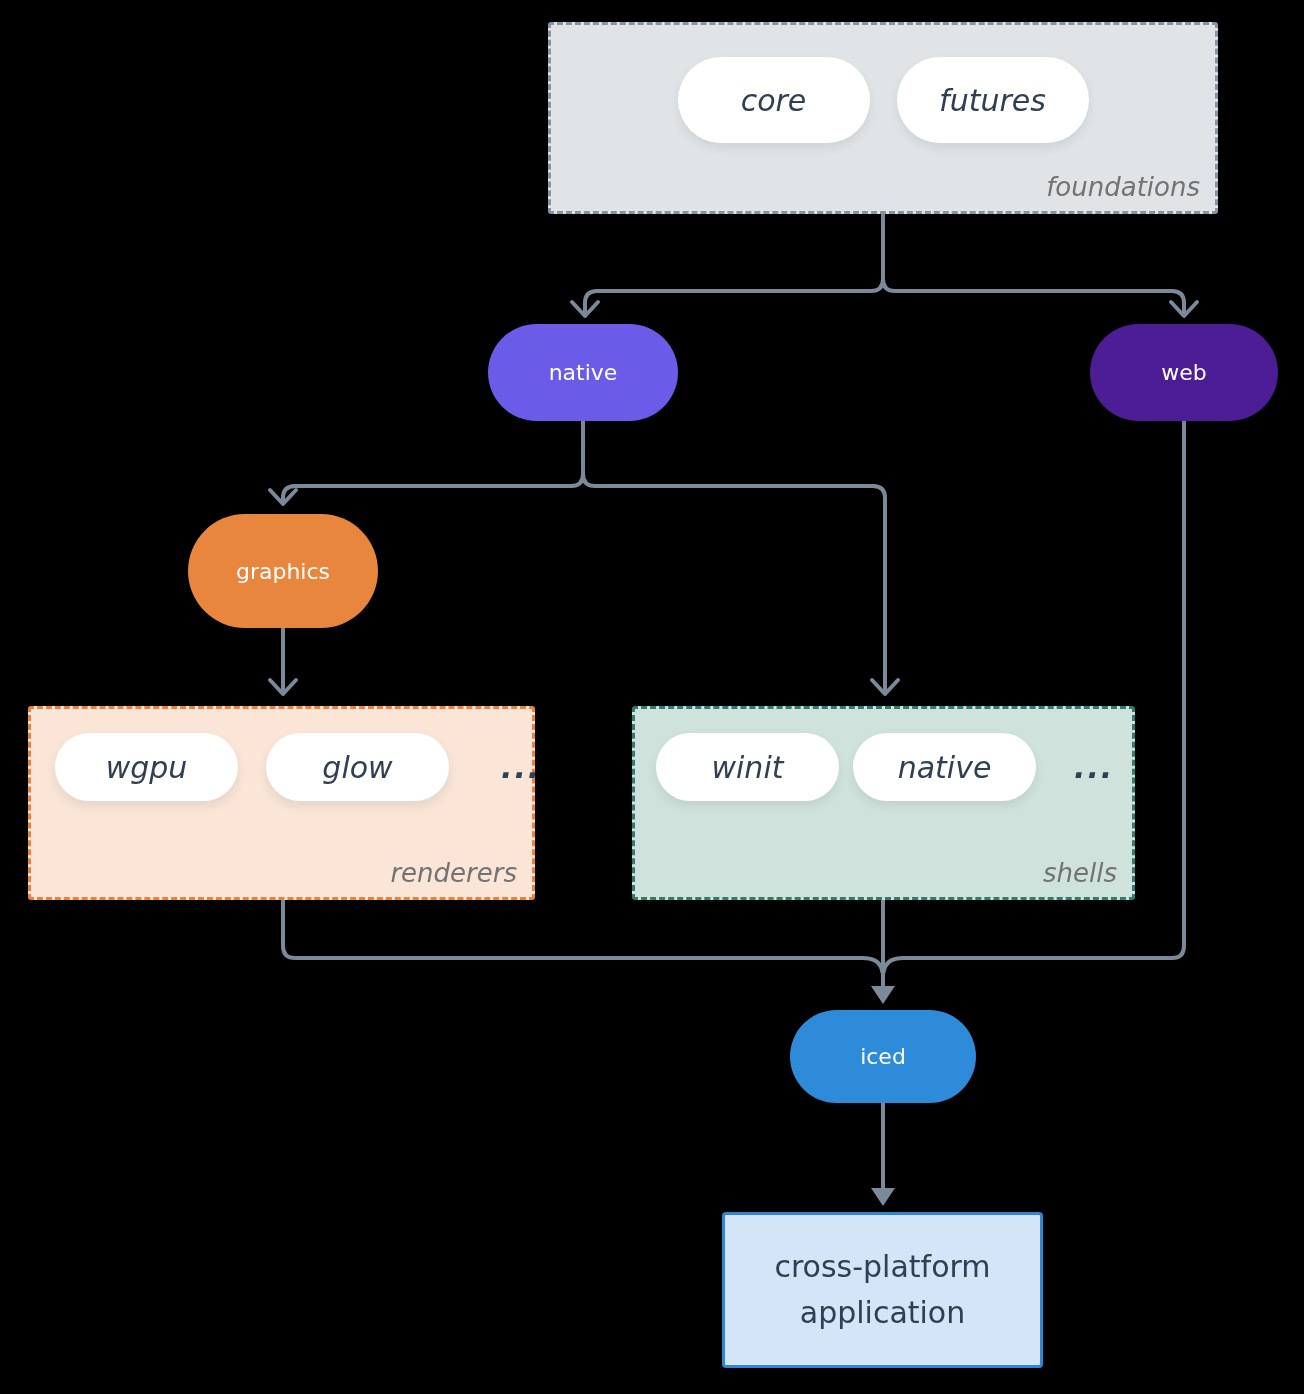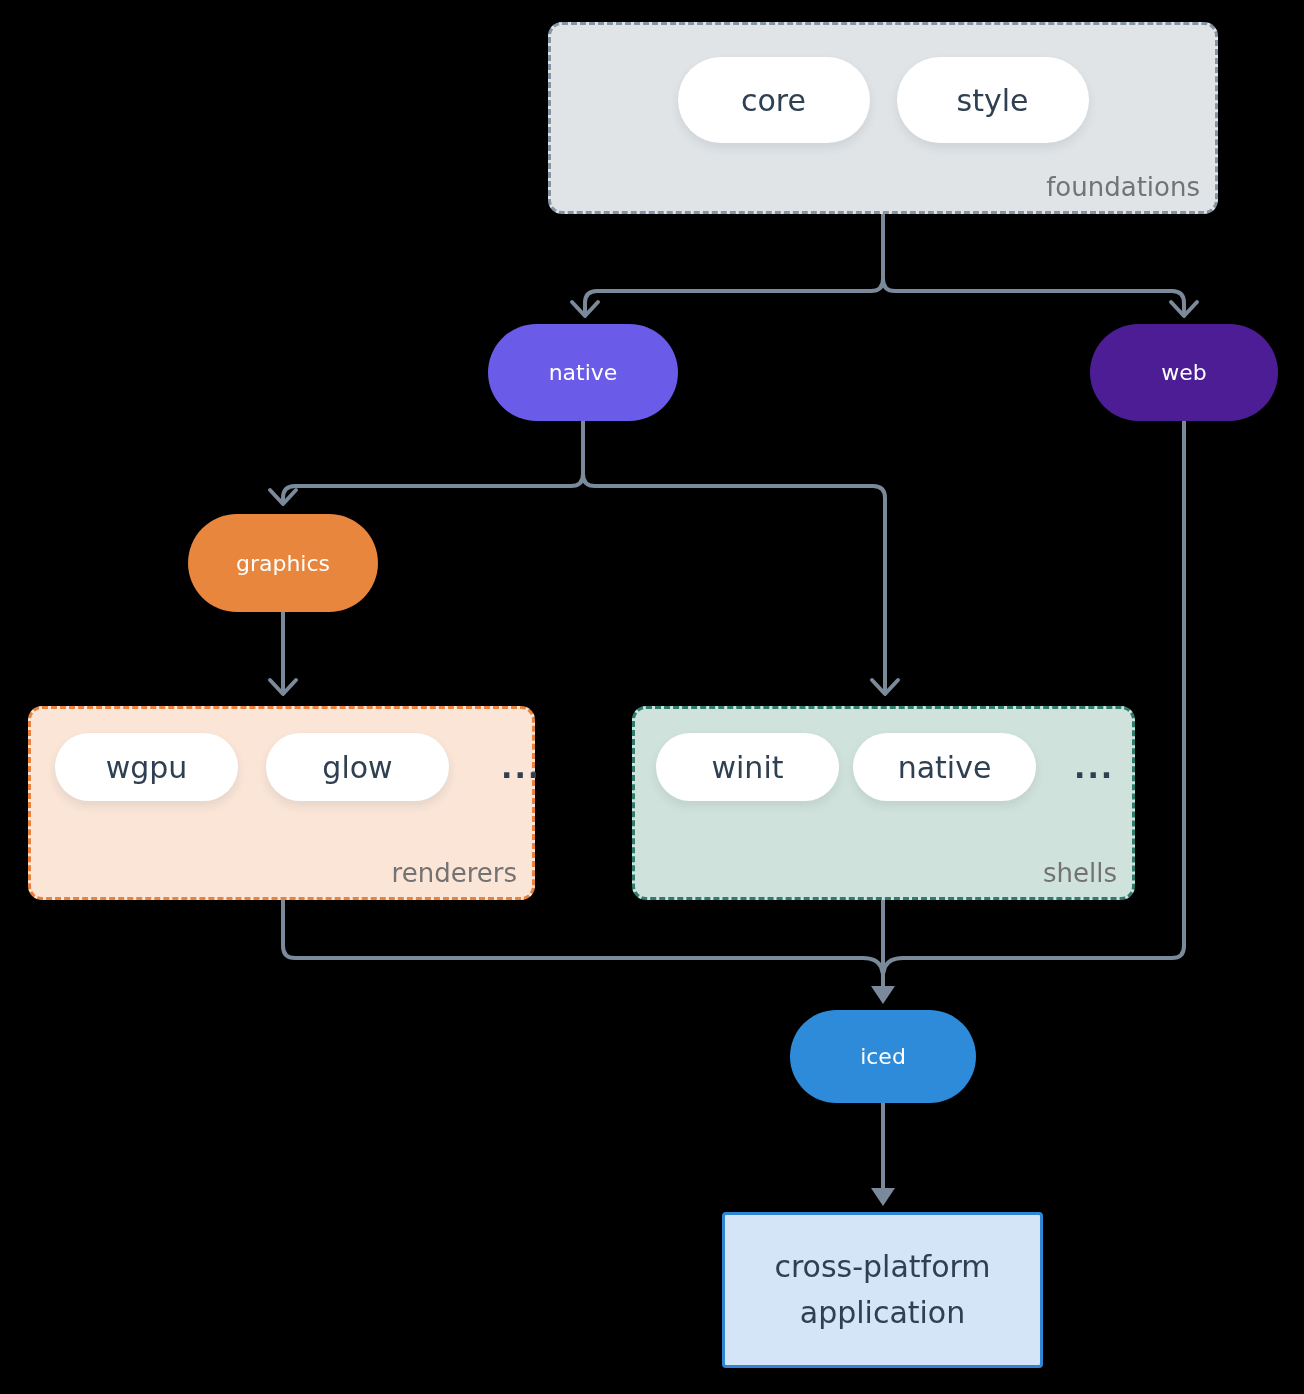--- a/index.html
+++ b/index.html
@@ -12,21 +12,22 @@
     overflow: hidden;
   }
   svg.connectors {
     position: absolute;
     left: 0; top: 0;
     width: 1304px; height: 1394px;
   }
   .group-box {
     position: absolute;
     box-sizing: border-box;
-    border-radius: 14px;
+    border-radius: 3px;
+    font-style: italic;
   }
   .foundations-box {
     left: 548px; top: 22px; width: 670px; height: 192px;
     background: #e0e4e7;
     border: 3px dashed #8595a5;
   }
   .renderers-box {
     left: 28px; top: 706px; width: 507px; height: 194px;
     background: #fae5d7;
     border: 3px dashed #e8823c;
@@ -76,21 +77,21 @@
     position: absolute;
     display: flex;
     align-items: center;
     justify-content: center;
     border-radius: 999px;
     font-size: 22px;
     color: #ffffff;
   }
   .node-native  { left: 488px;  top: 324px;  width: 190px; height: 97px; background: #6a5ce8; }
   .node-web     { left: 1090px; top: 324px;  width: 188px; height: 97px; background: #4c1d95; }
-  .node-graphics{ left: 188px;  top: 514px;  width: 190px; height: 98px; background: #e8863d; }
+  .node-graphics{ left: 188px;  top: 514px;  width: 190px; height: 114px; background: #e8863d; }
   .node-iced    { left: 790px;  top: 1010px; width: 186px; height: 93px; background: #2e8bd9; }
   .app-box {
     position: absolute;
     left: 722px; top: 1212px; width: 321px; height: 156px;
     box-sizing: border-box;
     background: #d4e5f7;
     border: 3px solid #2e86d4;
     border-radius: 4px;
     display: flex;
     align-items: center;
@@ -126,21 +127,21 @@
     </g>
     <g fill="#7b8a9a" stroke="none">
       <path d="M871 986 L895 986 L883 1004 Z"></path>
       <path d="M871 1188 L895 1188 L883 1206 Z"></path>
     </g>
   </svg>
 
   <div class="group-box foundations-box">
     <div class="pill-row foundations-row">
       <div class="pill white-pill big-pill">core</div>
-      <div class="pill white-pill big-pill">style</div>
+      <div class="pill white-pill big-pill">futures</div>
     </div>
     <div class="group-label">foundations</div>
   </div>
 
   <div class="node node-native">native</div>
   <div class="node node-web">web</div>
 
   <div class="node node-graphics">graphics</div>
 
   <div class="group-box renderers-box">

